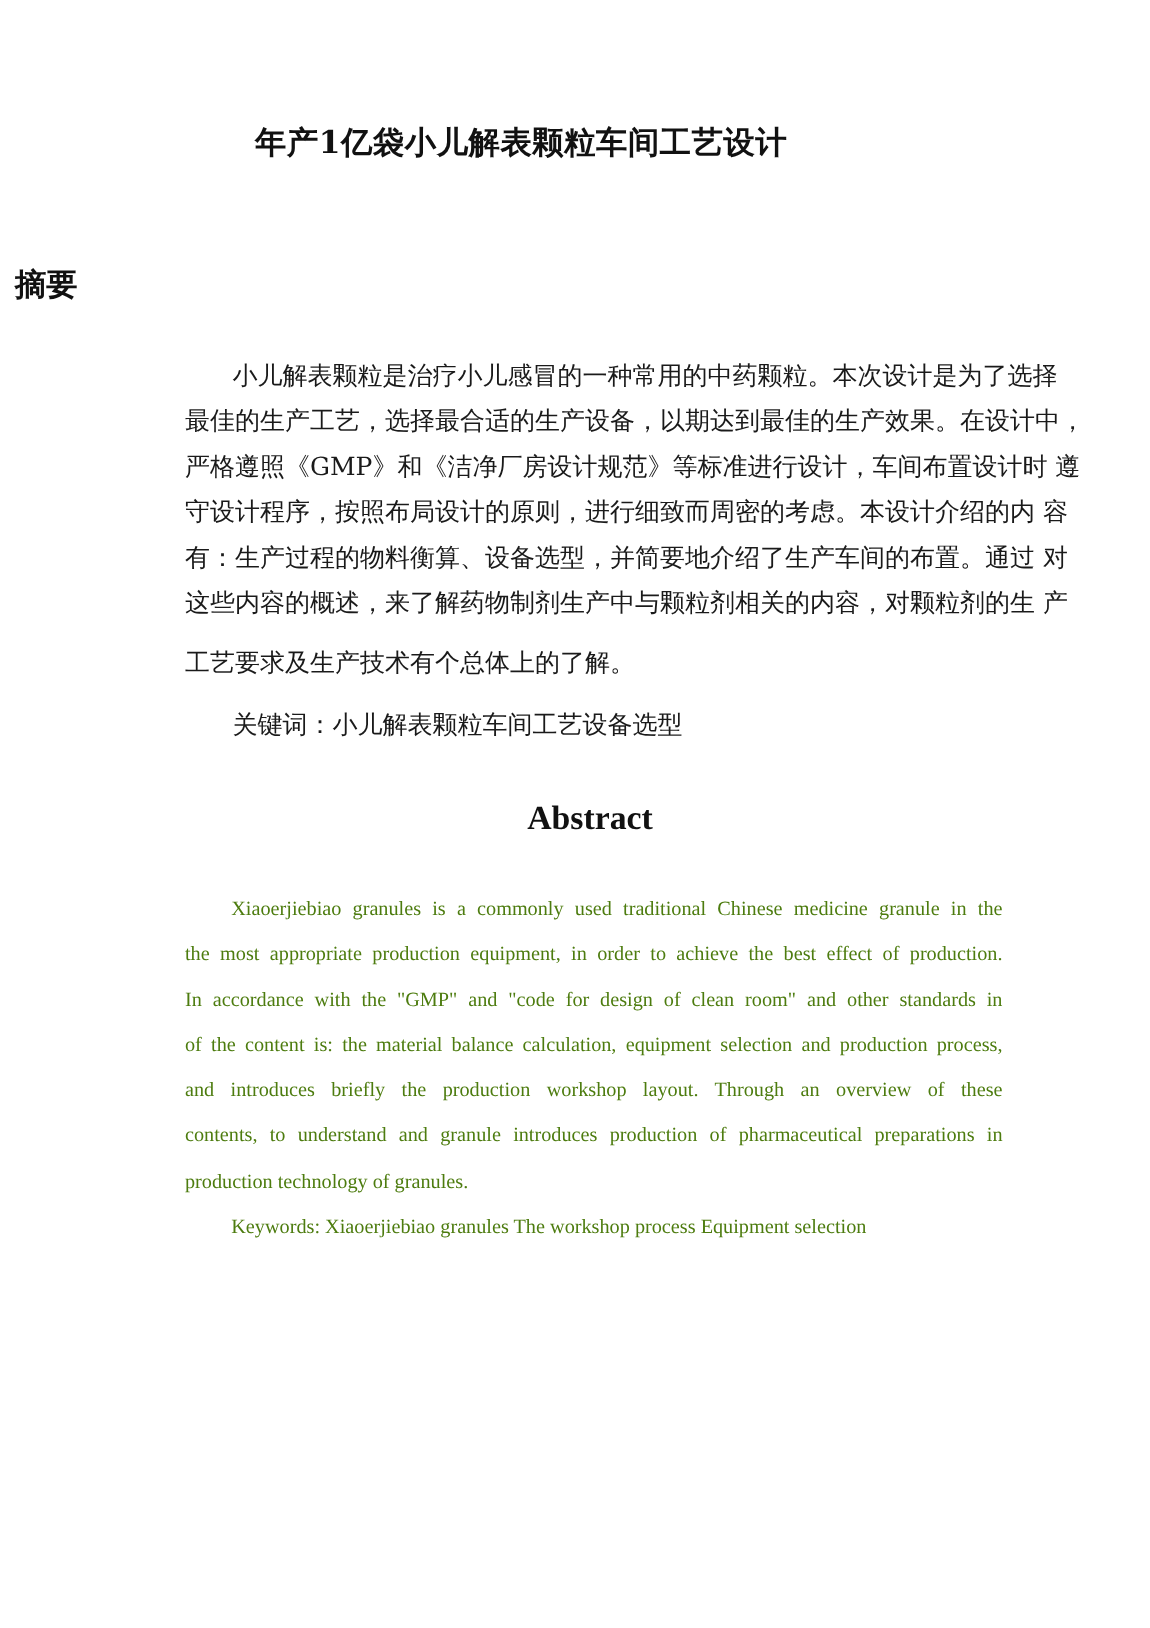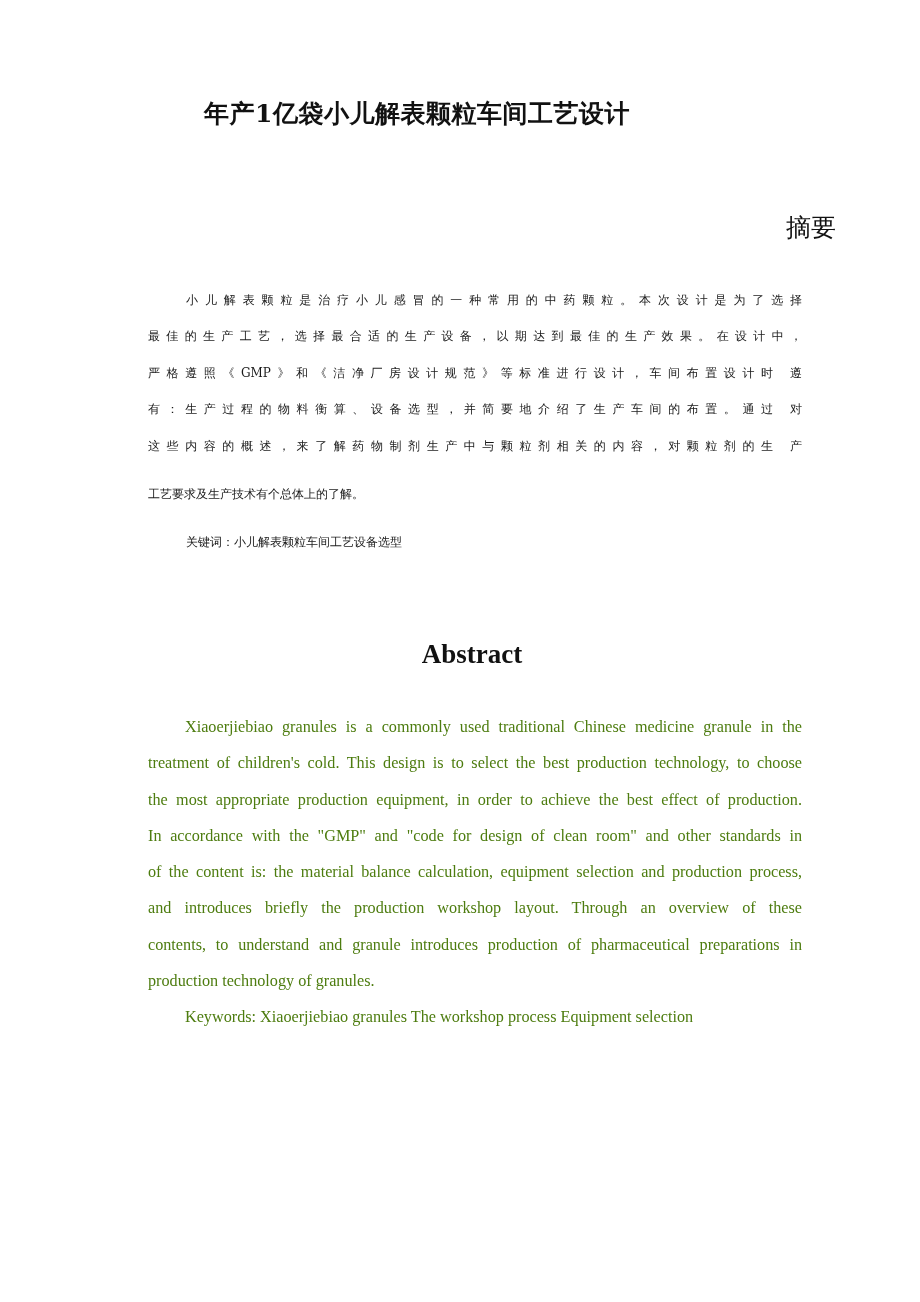--- a/index.html
+++ b/index.html
@@ -4,30 +4,30 @@
 <style>
   html, body { margin: 0; padding: 0; background: #ffffff; }
   body { width: 920px; height: 1302px; position: relative; overflow: hidden; color: #111; }
   .page { position: absolute; left: 12px; top: 0; width: 920px; height: 1302px; }
   .title {
     position: absolute; left: 192px; top: 96px; width: 560px;
     font-family: "DejaVu Serif", serif; font-weight: bold; font-size: 25px;
     letter-spacing: 0.5px; white-space: nowrap; line-height: 36px;
   }
   .h-cn {
-    position: absolute; left: 0; width: 824px; top: 210px; text-align: right;
-    font-family: "DejaVu Serif", serif; font-weight: normal; font-size: 25px; line-height: 36px;
+    position: absolute; left: 0; width: 824px; top: 210px; text-align: left;
+    font-family: "DejaVu Serif", serif; font-weight: bold; font-size: 25px; line-height: 36px;
   }
   .h-en {
     position: absolute; left: 0; width: 920px; top: 636px; text-align: center;
     font-family: "Liberation Serif", serif; font-weight: bold; font-size: 27px; line-height: 36px;
   }
   .cn-body {
     position: absolute; left: 136px; width: 654px;
-    font-family: "DejaVu Serif", serif; font-size: 12px; color: #1a1a1a;
+    font-family: "DejaVu Serif", serif; font-size: 20px; color: #1a1a1a;
   }
   .cn-line { height: 36.4px; line-height: 36.4px; white-space: nowrap; text-align: justify; text-align-last: justify; }
   .cn-line.last { text-align-last: left; margin-top: 12px; }
   .cn-line.indent { padding-left: 38px; }
   .en-body {
     position: absolute; left: 136px; width: 654px;
     font-family: "Liberation Serif", serif; font-size: 16.2px; color: #4d7c0f;
   }
   .en-line { height: 36.3px; line-height: 36.3px; white-space: nowrap; text-align: justify; text-align-last: justify; }
   .en-line.last { text-align-last: left; }
@@ -38,31 +38,31 @@
 
 <div class="page">
   <div class="title">年产1亿袋小儿解表颗粒车间工艺设计</div>
 
   <div class="h-cn">摘要</div>
 
   <div class="cn-body" style="top:282px;">
     <div class="cn-line indent">小儿解表颗粒是治疗小儿感冒的一种常用的中药颗粒。本次设计是为了选择</div>
     <div class="cn-line">最佳的生产工艺，选择最合适的生产设备，以期达到最佳的生产效果。在设计中，</div>
     <div class="cn-line">严格遵照《GMP》和《洁净厂房设计规范》等标准进行设计，车间布置设计时  遵</div>
+    <div class="cn-line">守设计程序，按照布局设计的原则，进行细致而周密的考虑。本设计介绍的内  容</div>
     <div class="cn-line">有：生产过程的物料衡算、设备选型，并简要地介绍了生产车间的布置。通过  对</div>
     <div class="cn-line">这些内容的概述，来了解药物制剂生产中与颗粒剂相关的内容，对颗粒剂的生  产</div>
     <div class="cn-line last">工艺要求及生产技术有个总体上的了解。</div>
     <div class="cn-line indent last">关键词：小儿解表颗粒车间工艺设备选型</div>
   </div>
 
   <div class="h-en">Abstract</div>
 
   <div class="en-body" style="top:709px;">
     <div class="en-line indent">Xiaoerjiebiao granules is a commonly used traditional Chinese medicine granule in the</div>
-    <div class="en-line">treatment of children's cold. This design is to select the best production technology, to choose</div>
     <div class="en-line">the most appropriate production equipment, in order to achieve the best effect of production.</div>
     <div class="en-line">In accordance with the "GMP" and "code for design of clean room" and other standards in</div>
     <div class="en-line">of the content is: the material balance calculation, equipment selection and production process,</div>
     <div class="en-line">and introduces briefly the production workshop layout. Through an overview of these</div>
     <div class="en-line">contents, to understand and granule introduces production of pharmaceutical preparations in</div>
     <div class="en-line last">production technology of granules.</div>
     <div class="en-line indent last">Keywords: Xiaoerjiebiao granules The workshop process Equipment selection</div>
   </div>
 </div>
 

